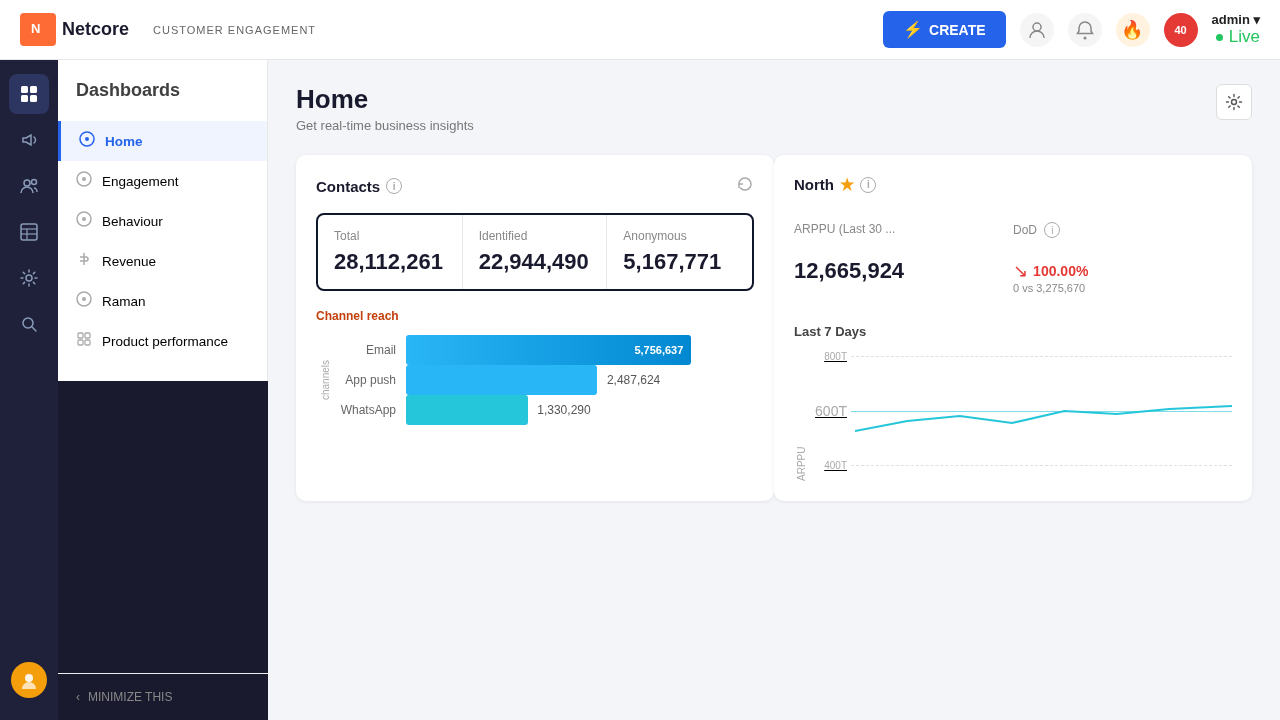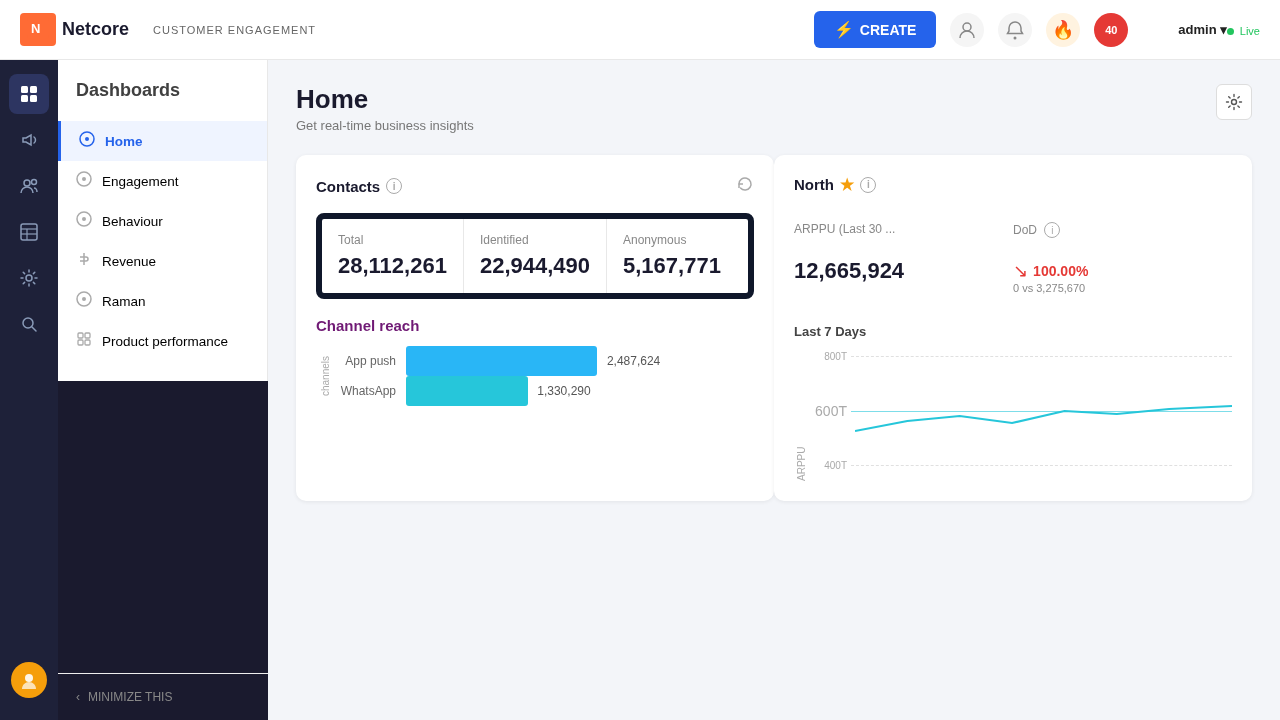--- a/index.html
+++ b/index.html
@@ -82,31 +82,30 @@
       font-weight: bold;
       border-radius: 50%;
       width: 34px;
       height: 34px;
       display: flex;
       align-items: center;
       justify-content: center;
     }
     .admin-info {
       display: flex;
-      flex-direction: row;
+      flex-direction: column;
       align-items: flex-end;
-      margin-left: 36px;
     }
     .admin-name {
       font-size: 13px;
       font-weight: 600;
       color: #222;
     }
     .admin-status {
-      font-size: 11px;
+      font-size: 17px;
       color: #22c55e;
       display: flex;
       align-items: center;
       gap: 6px;
     }
     .status-dot { width: 7px; height: 7px; border-radius: 50%; background: #22c55e; }
 
     
     .main-layout {
       display: flex;
@@ -269,21 +268,21 @@
       align-items: center;
       justify-content: center;
       cursor: pointer;
     }
     .refresh-icon { font-size: 16px; color: #aaa; cursor: pointer; }
 
     
     .contacts-stats {
       display: grid;
       grid-template-columns: 1fr 1fr 1fr;
-      border: 6px solid #0f172a;
+      border: 2px solid #0f172a;
       border-radius: 8px;
       overflow: hidden;
     }
     .stat-cell {
       padding: 14px 16px;
       border-right: 1px solid #e8e8e8;
     }
     .stat-cell:last-child { border-right: none; }
     .stat-label {
       font-size: 12px;
@@ -291,23 +290,23 @@
       margin-bottom: 6px;
     }
     .stat-value {
       font-size: 22px;
       font-weight: 700;
       color: #1a1a2e;
     }
 
     
     .section-label {
-      font-size: 15px;
-      font-weight: 600;
-      color: #701a75;
+      font-size: 12px;
+      font-weight: 600;
+      color: #c2410c;
       margin: 18px 0 12px;
     }
     .bar-chart {
       display: flex;
       flex-direction: column;
       gap: 12px;
     }
     .bar-row {
       display: flex;
       align-items: center;
@@ -612,20 +611,28 @@
             <div class="stat-value">5,167,771</div>
           </div>
         </div>
 
         <div class="section-label">Channel reach</div>
         <div class="bar-chart" style="position:relative;">
           <div style="position:absolute; left:0; top:0; bottom:0; display:flex; align-items:center;">
             <span style="font-size:10px; color:#aaa; writing-mode:vertical-rl; transform:rotate(180deg); padding-right:4px;">channels</span>
           </div>
           <div style="margin-left:16px;">
+            <div class="bar-row">
+              <span class="bar-label">Email</span>
+              <div class="bar-track">
+                <div class="bar-fill email" style="width:82%;">
+                  <span class="bar-value">5,756,637</span>
+                </div>
+              </div>
+            </div>
             <div class="bar-row">
               <span class="bar-label">App push</span>
               <div class="bar-track">
                 <div class="bar-fill apppush" style="width:55%;">
                 </div>
                 <span class="bar-value-outside" style="position:absolute; left:56%; top:50%; transform:translateY(-50%);">2,487,624</span>
               </div>
             </div>
             <div class="bar-row">
               <span class="bar-label">WhatsApp</span>
@@ -665,21 +672,21 @@
             <div class="dod-sub">0 vs 3,275,670</div>
           </div>
         </div>
 
         <div class="chart-section-label">Last 7 Days</div>
         <div style="display:flex; gap:4px;">
           <div style="font-size:10px; color:#aaa; writing-mode:vertical-rl; transform:rotate(180deg); padding-right:2px; display:flex; align-items:center;">
             <span>ARPPU</span>
           </div>
           <div style="flex:1; position:relative; height:130px;">
-            <div style="position:absolute; right:0; top:0; bottom:0; left:0; display:flex; flex-direction:column; justify-content:space-between; padding: 0 0 10px 0;">
+            <div style="position:absolute; right:0; top:0; bottom:0; left:0; display:flex; flex-direction:column; justify-content:space-between; padding: 0 0 10px 0; text-decoration: underline;">
               <div style="display:flex; align-items:center; gap:4px;">
                 <span style="font-size:10px; color:#aaa; width:36px; text-align:right;">800T</span>
                 <div style="flex:1; border-top:1px dashed #e0e0e0;"></div>
               </div>
               <div style="display:flex; align-items:center; gap:4px;">
                 <span style="font-size:14px; color:#aaa; width:36px; text-align:right;">600T</span>
                 <div style="flex:1; border-top:1px solid #26c6da; opacity:0.6;"></div>
               </div>
               <div style="display:flex; align-items:center; gap:4px;">
                 <span style="font-size:10px; color:#aaa; width:36px; text-align:right;">400T</span>

